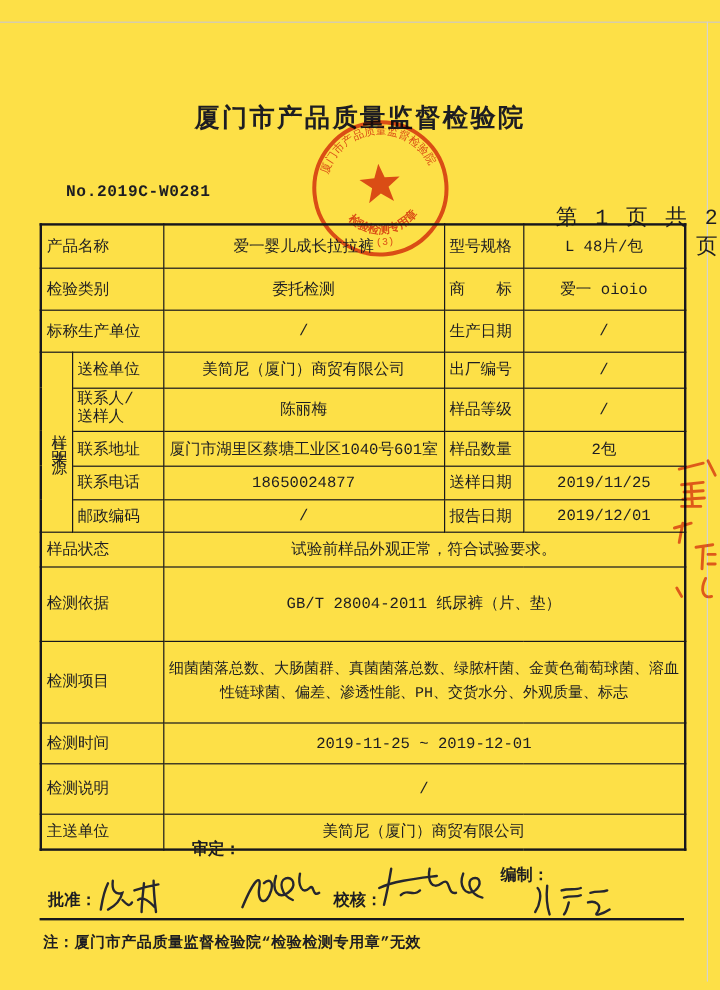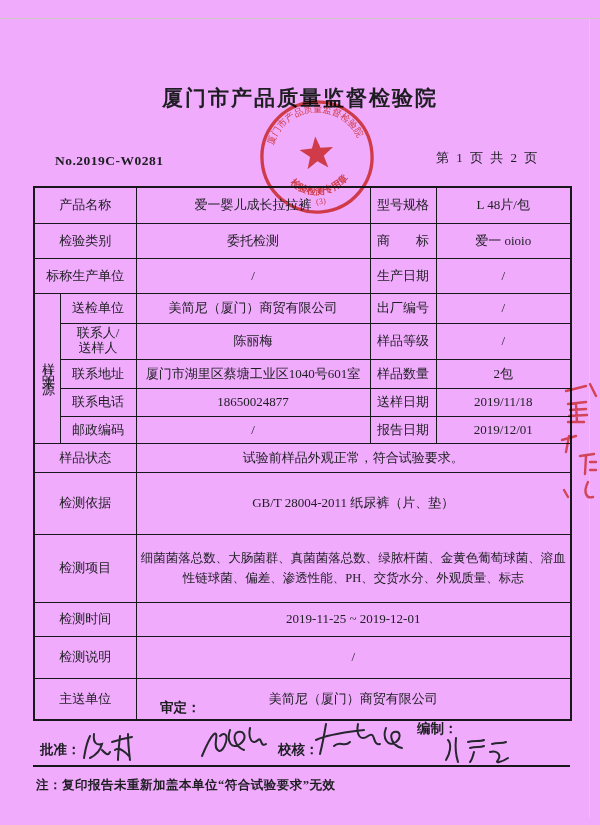--- a/index.html
+++ b/index.html
@@ -1,70 +1,70 @@
 <!DOCTYPE html>
 <html><head>
 <meta charset="utf-8">
 <style>
   * { margin:0; padding:0; box-sizing:border-box; }
   html,body { background:#e9e7e3; }
   .page {
     position:relative; width:600px; height:825px;
-    background:#f0abfc; overflow:hidden;
-    font-family:Liberation Serif, serif;
+    background:#fde047; overflow:hidden;
+    font-family:Liberation Mono, monospace;
     color:#1d1d22;
   }
   .scanline-top { position:absolute; left:0; top:18px; width:600px; height:1px; background:#ccc9c4; }
   .scanline-right { position:absolute; left:589px; top:18px; width:1px; height:800px; background:#d6d3ce; }
 
   .institute {
     position:absolute; left:0; top:84px; width:600px; text-align:center;
     font-size:21px; font-weight:bold; letter-spacing:2px;
   }
   .report-title {
     position:absolute; left:0; top:114px; width:600px; text-align:center;
     font-size:27px; font-weight:bold; letter-spacing:14px; text-indent:14px;
   }
   .report-no { position:absolute; left:55px; top:153px; font-size:13.5px; font-weight:bold; letter-spacing:.5px; }
-  .page-info { position:absolute; left:436px; top:149px; font-size:13px; letter-spacing:2px; }
+  .page-info { position:absolute; left:436px; top:169px; font-size:18px; letter-spacing:2px;text-align:right; }
 
   .stamp {
     position:absolute; left:258px; top:98px; width:118px; height:118px;
     opacity:.88; mix-blend-mode:multiply; transform:rotate(-5deg);
   }
   .edge-stamp {
     position:absolute; left:556px; top:378px; width:44px; height:130px;
     opacity:.8; mix-blend-mode:multiply;
   }
 
   table.report {
     position:absolute; left:33px; top:186px; width:537px;
     border-collapse:collapse; table-layout:fixed;
     font-size:13px;
   }
   table.report td {
     border:1.6px solid #17171c; vertical-align:middle;
     padding:2px 4px; overflow:hidden;
   }
   table.report { border:2.4px solid #17171c; }
-  td.lab { text-align:center; font-weight:normal; }
+  td.lab { font-weight:normal; }
   td.val { text-align:center; }
   td.val-left { text-align:center; padding-left:8px; }
   td.vertical {
     text-align:center; padding:4px 1px;
   }
   td.vertical span {
     writing-mode:vertical-lr; text-orientation:upright;
     letter-spacing:7px; font-size:13px;
   }
   td.prewrap { white-space:pre-line; line-height:1.15; }
   .r36 { height:36px; } .r35 { height:35px; } .r30 { height:30px; }
   .r29 { height:29px; } .r28 { height:28px; } .r27 { height:27px; }
   .r62 { height:62px; } .r68 { height:68px; } .r34 { height:34px; }
-  .r42 { height:42px; } .r38 { height:42px; }
+  .r42 { height:42px; } .r38 { height:30px; }
   td.items { font-size:12.5px; line-height:1.6; padding-left:6px; padding-right:4px; }
 
   .sig-label { position:absolute; font-size:13.5px; font-weight:bold; }
   .sig { position:absolute; }
   .divider { position:absolute; left:33px; top:765px; width:537px; height:2.4px; background:#17171c; }
   .note { position:absolute; left:36px; top:777px; font-size:12.5px; font-weight:bold; letter-spacing:.5px; }
 </style>
 </head>
 <body>
 
@@ -139,21 +139,21 @@
     <tr class="r29">
       <td class="lab">联系地址</td>
       <td class="val">厦门市湖里区蔡塘工业区1040号601室</td>
       <td class="lab">样品数量</td>
       <td class="val">2包</td>
     </tr>
     <tr class="r28">
       <td class="lab">联系电话</td>
       <td class="val">18650024877</td>
       <td class="lab">送样日期</td>
-      <td class="val">2019/11/18</td>
+      <td class="val">2019/11/25</td>
     </tr>
     <tr class="r27">
       <td class="lab">邮政编码</td>
       <td class="val">/</td>
       <td class="lab">报告日期</td>
       <td class="val">2019/12/01</td>
     </tr>
     <tr class="r29">
       <td class="lab" colspan="2">样品状态</td>
       <td class="val-left" colspan="3">试验前样品外观正常，符合试验要求。</td>
@@ -209,21 +209,21 @@
   <span class="sig-label" style="left:404px; top:720px;padding-left:13px;">编制：</span>
   <svg class="sig" style="left:436px; top:730px;" width="80" height="36" viewBox="0 0 72 36">
     <g fill="none" stroke="#26262e" stroke-width="2" stroke-linecap="round">
       <path d="M8 10 C12 14 10 24 6 30 M16 8 C15 18 16 26 18 32"></path>
       <path d="M28 12 C34 10 40 12 44 10 M30 18 C36 16 40 18 44 16 M34 22 C33 26 32 30 30 32"></path>
       <path d="M52 14 C58 12 62 14 66 12 M50 22 C56 20 62 24 58 30 C54 34 62 32 68 28"></path>
     </g>
   </svg>
 
   <div class="divider"></div>
-  <div class="note">注：复印报告未重新加盖本单位“符合试验要求”无效</div>
+  <div class="note">注：厦门市产品质量监督检验院“检验检测专用章”无效</div>
 
   <svg class="edge-stamp" viewBox="0 0 44 130">
     <g fill="none" stroke="#d8402f" stroke-width="2.4" stroke-linecap="round">
       <path d="M30 8 L10 13 M34 6 L40 18"></path>
       <path d="M12 26 L30 24 M14 32 L30 31 M13 38 L31 37 M12 44 L28 44 M20 26 L21 44"></path>
       <path d="M6 62 L20 58 M13 58 L10 74"></path>
       <path d="M24 78 L38 76 M30 78 L29 96 M34 84 L40 84 M34 92 L40 92"></path>
       <path d="M8 112 L12 119 M32 104 C27 114 30 121 37 119"></path>
     </g>
   </svg>

